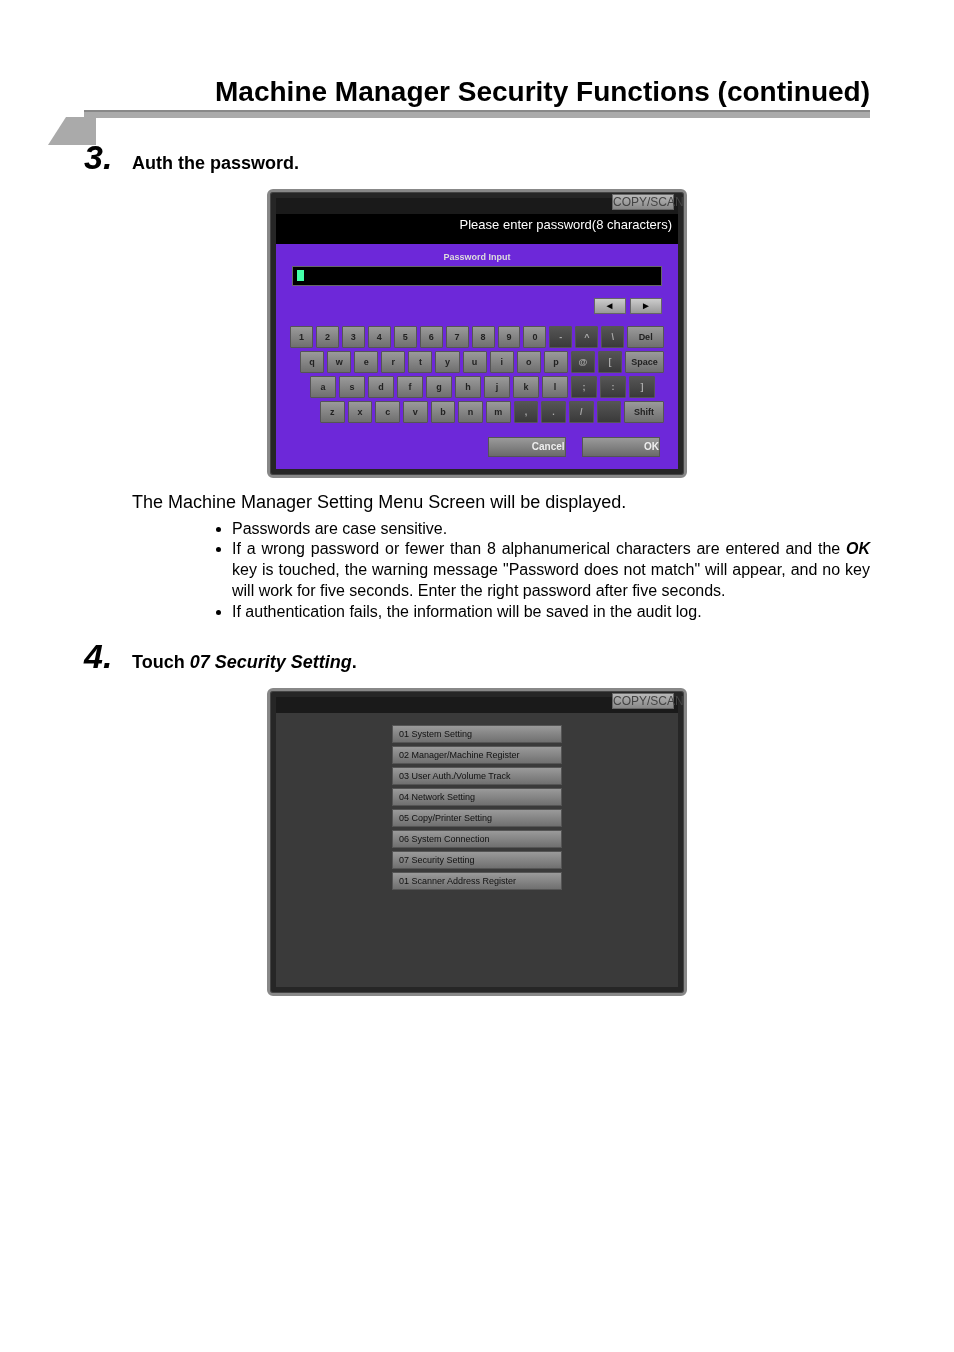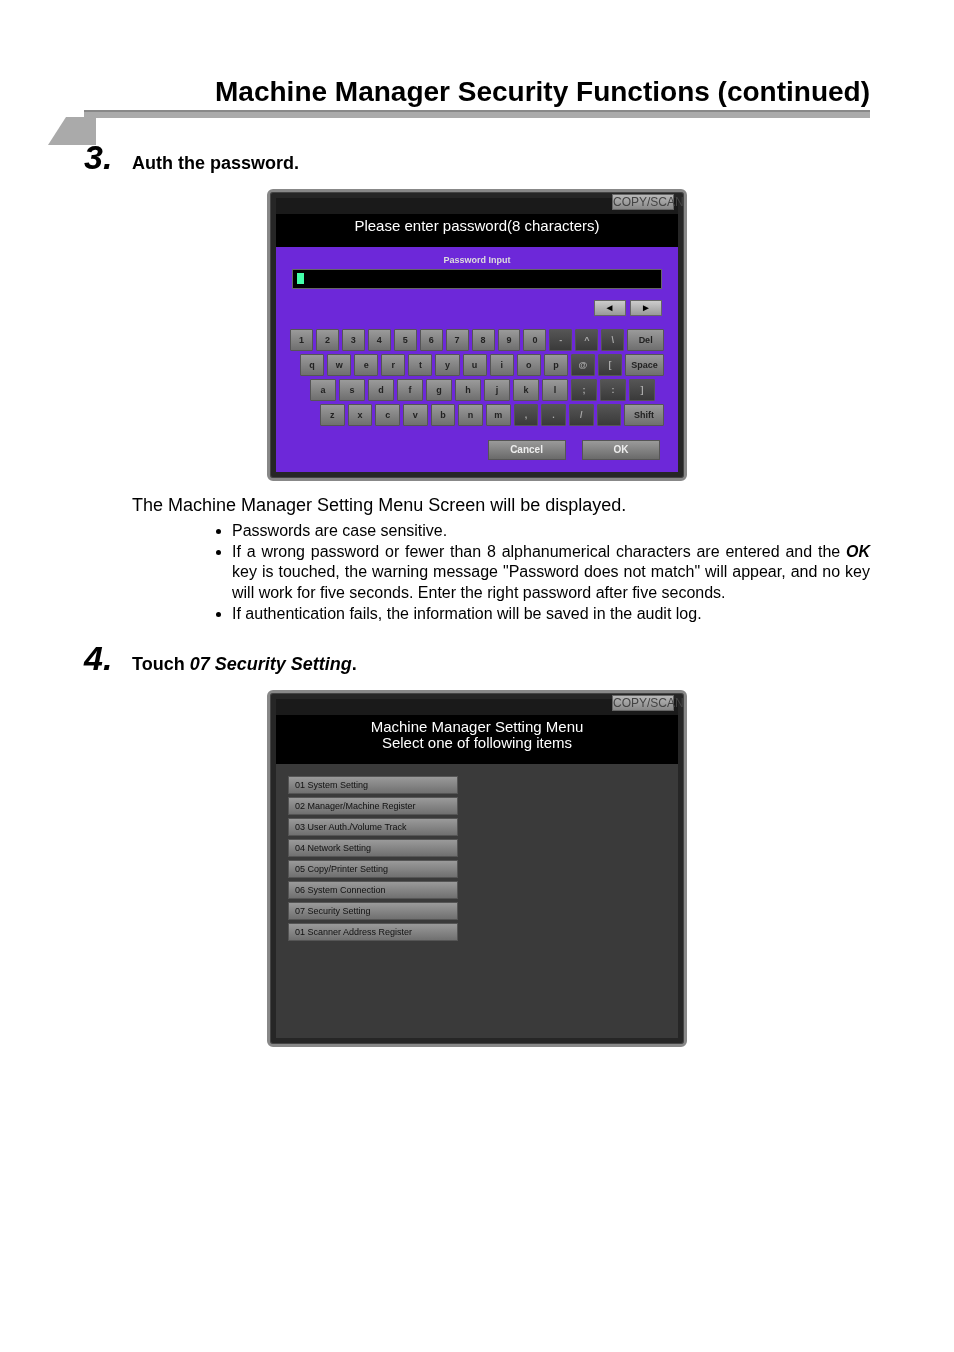--- a/index.html
+++ b/index.html
@@ -103,24 +103,24 @@
     border: 1px solid #666;
     border-radius: 0;
     font-size: 12px;
     color: #444;
     line-height: 14px;
     text-align: right;
   }
   .msg-bar {
     background: #000;
     color: #fff;
-    font-size: 15px;
+    font-size: 13px;
     padding: 4px 6px 12px 6px;
     font-family: Arial, sans-serif;
-    text-align: center;
+    text-align: right;
     line-height: 1.1;
   }
   .panel {
     background: #6d28d9;
     padding: 8px;
     font-weight: bold;
   }
   .panel-title {
     color: #ddd;
     font-size: 9px;
@@ -180,34 +180,35 @@
   .key.dark { background: linear-gradient(#555,#3a3a3a); color:#aaa; }
   .dialog-btns {
     text-align: right;
     padding: 8px 10px 4px 0;
   }
   .dbtn {
     display: inline-block;
     width: 76px;
     height: 18px;
     line-height: 18px;
-    text-align: center;
+    text-align: right;
     background: linear-gradient(#9a9a9a,#6a6a6a);
     border: 1px solid #555;
     font-size: 10px;
     color: #eee;
     margin-left: 12px;
   }
 
   
   .menu-panel {
     background: #3a3a3a;
     padding: 12px 12px;
     min-height: 250px;
     display:flex;
+    justify-content:center;
   }
   .menu-list {
     width: 45%;
   }
   .menu-item {
     background: linear-gradient(#9a9a9a,#707070);
     border: 1px solid #555;
     font-size: 9px;
     color: #111;
     padding: 3px 6px;
@@ -342,24 +343,20 @@
         <span>Touch </span><span class="italic">07 Security Setting</span><span>.</span>
       </div>
     </div>
   </div>
 
   <div class="screenshot-wrap">
     <div class="screenshot" style="width:420px;">
       <div class="screen">
         <div class="screen-top"></div>
         <div class="corner-btn">COPY/SCAN</div>
-        <div class="msg-bar">
-          <div>Machine Manager Setting Menu</div>
-          <div>Select one of following items</div>
-        </div>
         <div class="menu-panel">
           <div class="menu-list">
             <div class="menu-item">01 System Setting</div>
             <div class="menu-item">02 Manager/Machine Register</div>
             <div class="menu-item">03 User Auth./Volume Track</div>
             <div class="menu-item">04 Network Setting</div>
             <div class="menu-item">05 Copy/Printer Setting</div>
             <div class="menu-item">06 System Connection</div>
             <div class="menu-item">07 Security Setting</div>
             <div class="menu-item">01 Scanner Address Register</div>

